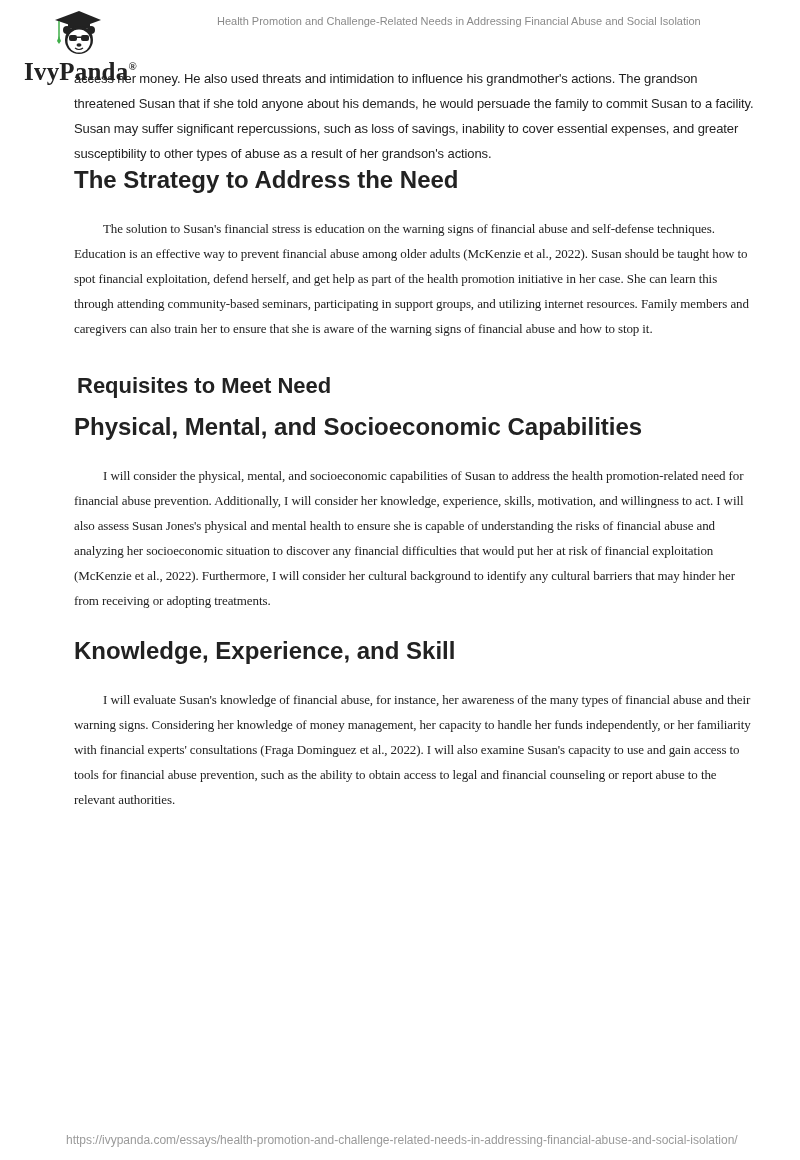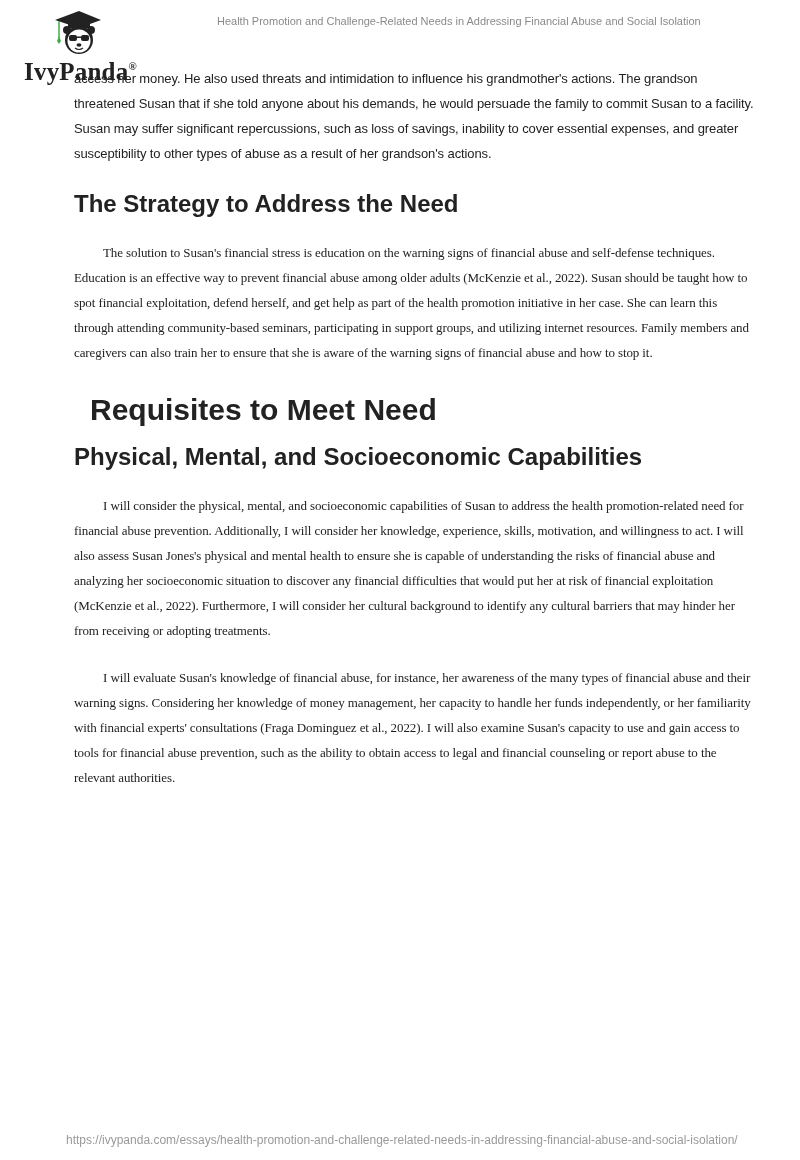--- a/index.html
+++ b/index.html
@@ -10,21 +10,21 @@
   .header { position: absolute; top: 0; left: 0; width: 800px; height: 56px; }
   .logo { position: absolute; left: 18px; top: 8px; display: flex; align-items: center; flex-direction: column; }
   .logo svg { width: 52px; height: 48px; }
   .logo-text { font-family: "Liberation Serif", serif; font-weight: bold; font-size: 25px; color: #222; margin-left: 6px; margin-top: 2px; letter-spacing: 0.2px; }
   .logo-text sup { font-size: 11px; vertical-align: top; position: relative; top: 2px; }
   .doc-title { position: absolute; left: 217px; top: 15px; font-size: 11px; color: #8a8a8a; white-space: nowrap; }
   .content { position: absolute; left: 74px; top: 66px; width: 680px; }
   p { margin: 0; font-size: 13px; line-height: 25px; color: #222; letter-spacing: -0.1px; }
   p.indent { text-indent: 29px; font-family: Liberation Serif, serif; }
   h2 { font-size: 24px; font-weight: bold; margin: 0; color: #222; line-height: 28px; }
-  h1 { font-size: 30px; font-weight: bold; margin: 16px; color: #222; line-height: 34px; }
+  h1 { font-size: 22px; font-weight: bold; margin: 3px; color: #222; line-height: 34px; }
   .footer-url { position: absolute; left: 66px; top: 1133px; font-size: 12px; color: #9a9a9a; white-space: nowrap; }
 </style>
 </head>
 <body>
 
 <div class="header">
   <div class="logo">
     <svg viewBox="0 0 52 48">
 
       <polygon points="4,12 28,3 50,12 28,20" fill="#222"></polygon>
@@ -47,24 +47,25 @@
       <path d="M24,40 Q28,43 32,40" stroke="#222" stroke-width="1.2" fill="none"></path>
     </svg>
     <span class="logo-text"><span>IvyPanda</span><sup>®</sup></span>
   </div>
   <div class="doc-title">Health Promotion and Challenge-Related Needs in Addressing Financial Abuse and Social Isolation</div>
 </div>
 
 <div class="content">
   <p>access her money. He also used threats and intimidation to influence his grandmother's actions. The grandson threatened Susan that if she told anyone about his demands, he would persuade the family to commit Susan to a facility. Susan may suffer significant repercussions, such as loss of savings, inability to cover essential expenses, and greater susceptibility to other types of abuse as a result of her grandson's actions.</p>
 
-  <h2 style="margin-top:24px;">The Strategy to Address the Need</h2>
+  <h2 style="">The Strategy to Address the Need</h2>
   <p class="indent" style="margin-top:22px;">The solution to Susan's financial stress is education on the warning signs of financial abuse and self-defense techniques. Education is an effective way to prevent financial abuse among older adults (McKenzie et al., 2022). Susan should be taught how to spot financial exploitation, defend herself, and get help as part of the health promotion initiative in her case. She can learn this through attending community-based seminars, participating in support groups, and utilizing internet resources. Family members and caregivers can also train her to ensure that she is aware of the warning signs of financial abuse and how to stop it.</p>
 
   <h1 style="margin-top:28px;">Requisites to Meet Need</h1>
 
   <h2 style="margin-top:10px;">Physical, Mental, and Socioeconomic Capabilities</h2>
   <p class="indent" style="margin-top:22px;">I will consider the physical, mental, and socioeconomic capabilities of Susan to address the health promotion-related need for financial abuse prevention. Additionally, I will consider her knowledge, experience, skills, motivation, and willingness to act. I will also assess Susan Jones's physical and mental health to ensure she is capable of understanding the risks of financial abuse and analyzing her socioeconomic situation to discover any financial difficulties that would put her at risk of financial exploitation (McKenzie et al., 2022). Furthermore, I will consider her cultural background to identify any cultural barriers that may hinder her from receiving or adopting treatments.</p>
 
+  <h2 style="margin-top:24px;">Knowledge, Experience, and Skill</h2>
   <p class="indent" style="margin-top:22px;">I will evaluate Susan's knowledge of financial abuse, for instance, her awareness of the many types of financial abuse and their warning signs. Considering her knowledge of money management, her capacity to handle her funds independently, or her familiarity with financial experts' consultations (Fraga Dominguez et al., 2022). I will also examine Susan's capacity to use and gain access to tools for financial abuse prevention, such as the ability to obtain access to legal and financial counseling or report abuse to the relevant authorities.</p>
 </div>
 
 <div class="footer-url">https://ivypanda.com/essays/health-promotion-and-challenge-related-needs-in-addressing-financial-abuse-and-social-isolation/</div>
 
 </body></html>

